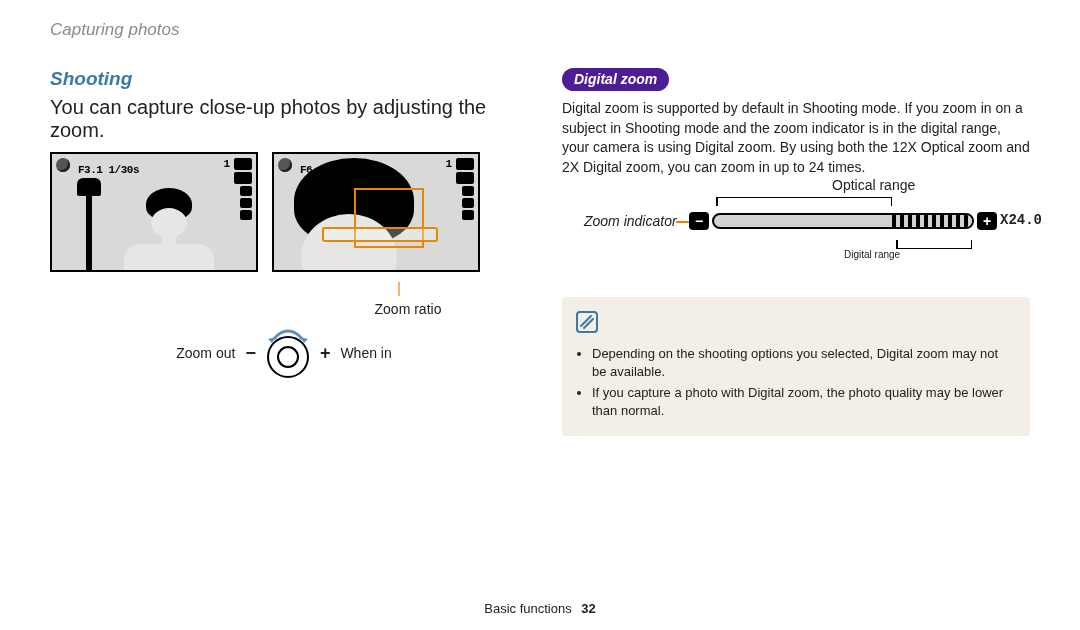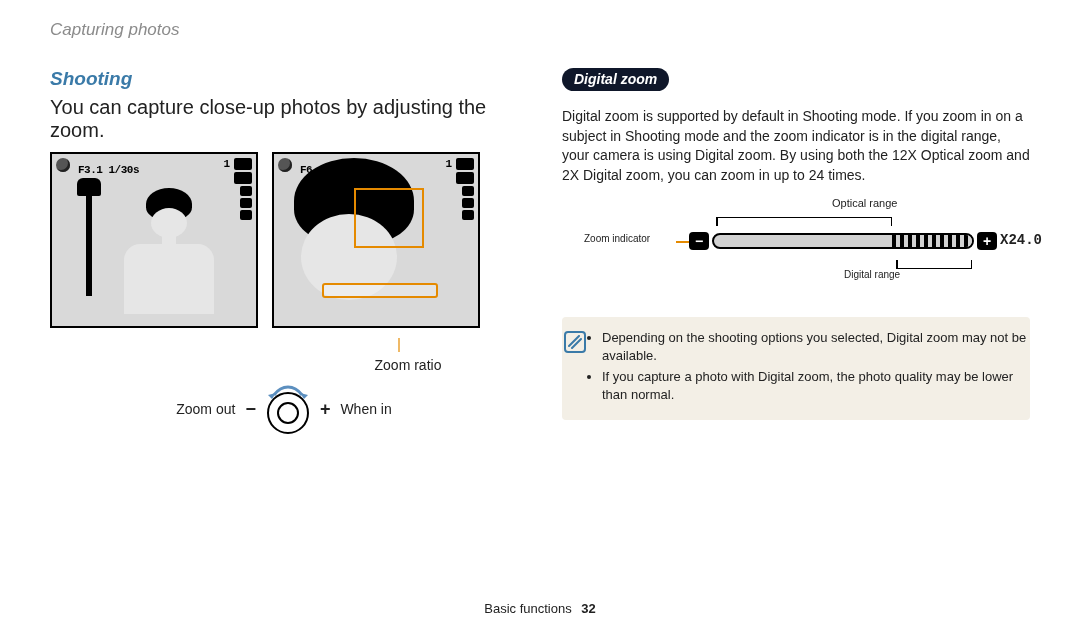--- a/index.html
+++ b/index.html
@@ -35,21 +35,21 @@
     color: #222;
     margin-bottom: 10px;
   }
   .screens {
     display: flex;
     gap: 14px;
     margin-bottom: 10px;
   }
   .screen {
     width: 208px;
-    height: 176px;
+    height: 120px;
     border: 2px solid #000;
     background: #d9d9d9;
     position: relative;
     overflow: hidden;
   }
   .infoval {
     position: absolute;
     top: 10px;
     left: 26px;
     font-size: 11px;
@@ -107,56 +107,57 @@
     display:flex;align-items:center;justify-content:center;
     gap:10px;
   }
   .dial {
     position:relative;width:56px;height:56px;
   }
   .dial svg{width:56px;height:56px;}
   .notebox {
     background:#f3efe6;
     border-radius:4px;
-    padding:12px 2px;
+    padding:12px 14px;
     display:flex;
-    gap:0;
+    gap:12px;
     margin-top:20px;
+    flex-direction:column;
   }
   .noteicon {
     width:22px;height:22px;border:2px solid #3a7aa8;border-radius:4px;
     display:flex;align-items:center;justify-content:center;
     flex:0 0 22px;
     margin-top:2px;
   }
   .noteicon svg{width:14px;height:14px;}
   .notetext {
     font-size:13px; color:#222; line-height:1.35;
   }
   .notetext ul { list-style: disc; padding-left:16px; }
   .notetext li { margin-bottom:4px; }
   .pill {
     display:inline-block;
-    background:#0f172a;
+    background:#4c1d95;
     color:#fff;
     font-weight:700;
     font-style:italic;
     font-size:14px;
     padding:3px 12px 4px;
     border-radius:12px;
-    margin-bottom:16px;
+    margin-bottom:8px;
   }
   .para {
-    font-size:14px;line-height:1.4;margin-bottom:12px;
+    font-size:14px;line-height:1.4;margin-bottom:0;
   }
   .zidiagram {
     position:relative; height:100px; margin-bottom:8px;
   }
-  .zi-opt { position:absolute; top:0; left:270px; font-size:11px;}
-  .zi-ind { position:absolute; top:36px; left:22px; font-size:10px;}
+  .zi-opt { position:absolute; top:0; left:270px; font-size:14px;}
+  .zi-ind { position:absolute; top:36px; left:22px; font-size:14px;font-style:italic;}
   .zi-dig { position:absolute; top:72px; left:282px; font-size:10px;}
   .zi-bar {
     position:absolute; top:36px; left:150px;
     width:262px;height:16px;
     background:#d2d2d2;
     border:2px solid #000;
     border-radius:9px;
   }
   .zi-bar .dig {
     position:absolute; right:0; top:0; width:80px;height:100%;

